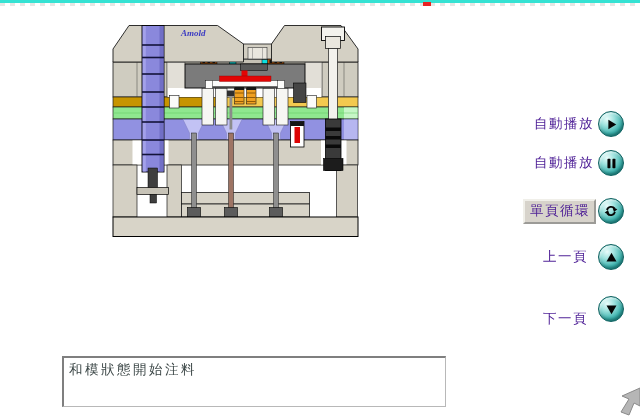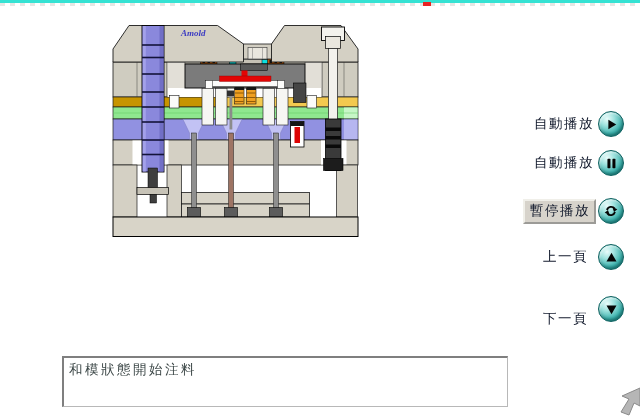--- a/index.html
+++ b/index.html
@@ -15,39 +15,39 @@
     background:repeating-linear-gradient(90deg,#e7e7e4 0 5px,#ffffff 5px 10px);
   }
   .progress-marker { position:absolute; top:2px; left:423px; width:8px; height:4px; }
 
   
   .mold-svg { position:absolute; left:0; top:0; width:640px; height:419px; }
 
   
   .control-row { position:absolute; display:flex; align-items:center; }
   .ctl-label {
-    font-size:13.5px; color:#0f172a; white-space:nowrap; letter-spacing:1.5px;
+    font-size:13.5px; color:#4c1d95; white-space:nowrap; letter-spacing:1.5px;
     padding-right:4px;
   }
   .label-box {
     border:2px outset #f0efe9; background:#d7d3cb; padding:1px 4px 2px 5px;
     margin-right:2px;
   }
   .icon-circle {
     width:26px; height:26px; border-radius:50%; box-sizing:border-box;
     border:1px solid #0b5f5e; flex:0 0 26px;
     background:radial-gradient(circle at 34% 28%, #eafcfb 0%, #9fe2de 30%, #3db3ae 65%, #147a77 100%);
     box-shadow:inset -1px -2px 3px rgba(0,50,50,.45), inset 1px 2px 2px rgba(255,255,255,.55);
     display:flex; align-items:center; justify-content:center;
   }
   .icon-circle svg { display:block; }
 
   
   .status-box {
-    position:absolute; left:62px; top:356px; width:446px; height:51px;
+    position:absolute; left:62px; top:356px; width:384px; height:51px;
     box-sizing:border-box; background:#fff;
     border-top:2px solid #7f7f7f; border-left:2px solid #7f7f7f;
     border-right:1px solid #b8b8b8; border-bottom:1px solid #b8b8b8;
     font-size:13.5px; color:#3c4747; letter-spacing:2.5px;
     padding:3px 5px;
   }
   
   .cursor-gfx { position:absolute; right:0; bottom:0; width:30px; height:33px; }
 </style>
 </head>
@@ -233,21 +233,21 @@
   <span class="ctl-label">自動播放</span>
   <span class="icon-circle">
     <svg width="15" height="15" viewBox="0 0 24 24">
       <rect x="5.5" y="4.5" width="4.8" height="15" rx="1" fill="#050505"></rect>
       <rect x="13.5" y="4.5" width="4.8" height="15" rx="1" fill="#050505"></rect>
     </svg>
   </span>
 </div>
 
 <div class="control-row" style="top:198px; right:16px;">
-  <span class="ctl-label label-box">暫停播放</span>
+  <span class="ctl-label label-box">單頁循環</span>
   <span class="icon-circle">
     <svg width="16" height="16" viewBox="0 0 24 24">
       <path d="M6,10.5 A6.5,6.5 0 0 1 17.5,8.5" fill="none" stroke="#050505" stroke-width="2.8"></path>
       <polygon points="21.5,9.5 14,6 16.5,13.5" fill="#050505"></polygon>
       <path d="M18,13.5 A6.5,6.5 0 0 1 6.5,15.5" fill="none" stroke="#050505" stroke-width="2.8"></path>
       <polygon points="2.5,14.5 10,18 7.5,10.5" fill="#050505"></polygon>
     </svg>
   </span>
 </div>
 

